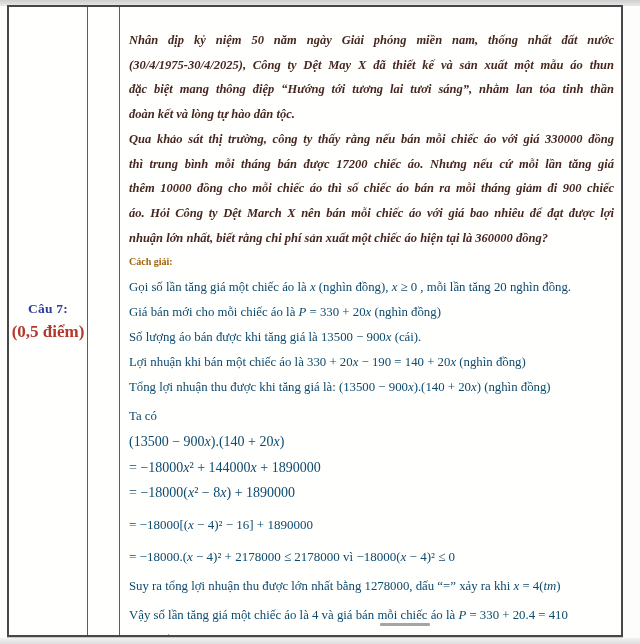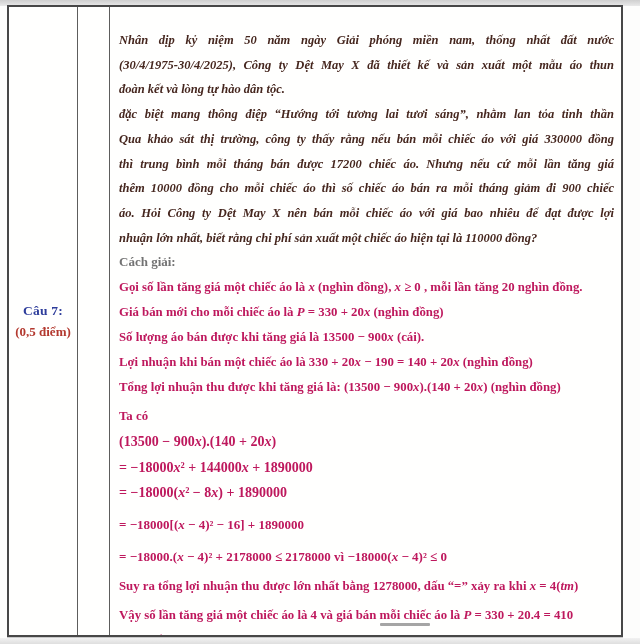--- a/index.html
+++ b/index.html
@@ -20,52 +20,52 @@
     position:absolute;left:0;bottom:0;width:640px;height:6px;
     background:linear-gradient(#f2f2f2,#dedede);
   }
   .doc-table{
     position:absolute;left:7px;top:5px;width:616px;height:632px;
     box-sizing:border-box;border:2px solid #474747;
     background:#fffffe;display:flex;
     box-shadow:0 1px 0 #c9c9c9;
   }
   .q-cell{
-    width:69px;box-sizing:border-box;border-right:1px solid #5d5d5d;
+    width:79px;box-sizing:border-box;border-right:1px solid #5d5d5d;
     display:flex;flex-direction:column;align-items:center;justify-content:center;
     gap:5px;
   }
   .q-number{
     font-weight:bold;font-size:13.5px;color:#2e3d9b;letter-spacing:.2px;white-space:nowrap;
   }
   .q-points{
-    font-weight:bold;font-size:13px;color:#b3392f;white-space:nowrap;
+    font-weight:bold;font-size:17px;color:#b3392f;white-space:nowrap;
   }
   .spacer-cell{
     width:32px;box-sizing:border-box;border-right:1px solid #5d5d5d;
   }
   .content-cell{
     flex:1;box-sizing:border-box;padding:21px 7px 0 9px;overflow:hidden;
   }
   
   .p-line{
     font-weight:bold;font-style:italic;color:#46271f;
     font-size:12.5px;line-height:24.7px;white-space:nowrap;
   }
   .p-line.justify{
     white-space:normal;text-align:justify;text-align-last:justify;
     word-spacing:.5px;
   }
   
   .sol-heading{
-    font-weight:bold;color:#737373;font-size:13px;line-height:24.7px;
+    font-weight:bold;color:#a16207;font-size:10px;line-height:24.7px;
   }
   
   .s-line{
-    color:#be185d;font-size:12.8px;line-height:25px;white-space:nowrap;font-weight:bold;
+    color:#0c4a6e;font-size:12.8px;line-height:25px;white-space:nowrap;
   }
   .s-line i{font-style:italic;}
   .s-line.spaced{margin-top:4px;}
   .s-line.math{line-height:25.5px;font-size:14px;}
   .s-line.math-tall{line-height:27px;font-size:13px;margin-top:5px;}
   .stray-mark{
     position:absolute;left:380px;top:623px;width:50px;height:3px;
     background:#8f8f8f;border-radius:1px;opacity:.8;
   }
 </style>
@@ -82,27 +82,27 @@
       <div class="q-number">Câu 7:</div>
       <div class="q-points">(0,5 điểm)</div>
     </div>
 
     <div class="spacer-cell"></div>
 
     <div class="content-cell">
       <div id="problem-block">
           <div class="p-line justify">Nhân dịp kỷ niệm 50 năm ngày Giải phóng miền nam, thống nhất đất nước</div>
           <div class="p-line justify">(30/4/1975-30/4/2025), Công ty Dệt May X đã thiết kế và sản xuất một mẫu áo thun</div>
+          <div class="p-line justify">đặc biệt mang thông điệp “Hướng tới tương lai tươi sáng”, nhằm lan tỏa tinh thần</div>
           <div class="p-line">đoàn kết và lòng tự hào dân tộc.</div>
-          <div class="p-line justify">đặc biệt mang thông điệp “Hướng tới tương lai tươi sáng”, nhằm lan tỏa tinh thần</div>
           <div class="p-line justify">Qua khảo sát thị trường, công ty thấy rằng nếu bán mỗi chiếc áo với giá 330000 đồng</div>
           <div class="p-line justify">thì trung bình mỗi tháng bán được 17200 chiếc áo. Nhưng nếu cứ mỗi lần tăng giá</div>
           <div class="p-line justify">thêm 10000 đồng cho mỗi chiếc áo thì số chiếc áo bán ra mỗi tháng giảm đi 900 chiếc</div>
-          <div class="p-line justify">áo. Hỏi Công ty Dệt May X nên bán mỗi chiếc áo với giá bao nhiêu để đạt được lợi</div>
-          <div class="p-line">nhuận lớn nhất, biết rằng chi phí sản xuất một chiếc áo hiện tại là 110000 đồng?</div>
+          <div class="p-line justify">áo. Hỏi Công ty Dệt March X nên bán mỗi chiếc áo với giá bao nhiêu để đạt được lợi</div>
+          <div class="p-line">nhuận lớn nhất, biết rằng chi phí sản xuất một chiếc áo hiện tại là 360000 đồng?</div>
         </div>
       <div class="sol-heading">Cách giải:</div>
       <div id="solution-block">
           <div class="s-line">Gọi số lần tăng giá một chiếc áo là <i>x</i> (nghìn đồng), <i>x</i> ≥ 0 , mỗi lần tăng 20 nghìn đồng.</div>
           <div class="s-line">Giá bán mới cho mỗi chiếc áo là <i>P</i> = 330 + 20<i>x</i> (nghìn đồng)</div>
           <div class="s-line">Số lượng áo bán được khi tăng giá là 13500 − 900<i>x</i> (cái).</div>
           <div class="s-line">Lợi nhuận khi bán một chiếc áo là 330 + 20<i>x</i> − 190 = 140 + 20<i>x</i> (nghìn đồng)</div>
           <div class="s-line">Tổng lợi nhuận thu được khi tăng giá là: (13500 − 900<i>x</i>).(140 + 20<i>x</i>) (nghìn đồng)</div>
           <div class="s-line spaced">Ta có</div>
           <div class="s-line math">(13500 − 900<i>x</i>).(140 + 20<i>x</i>)</div>

